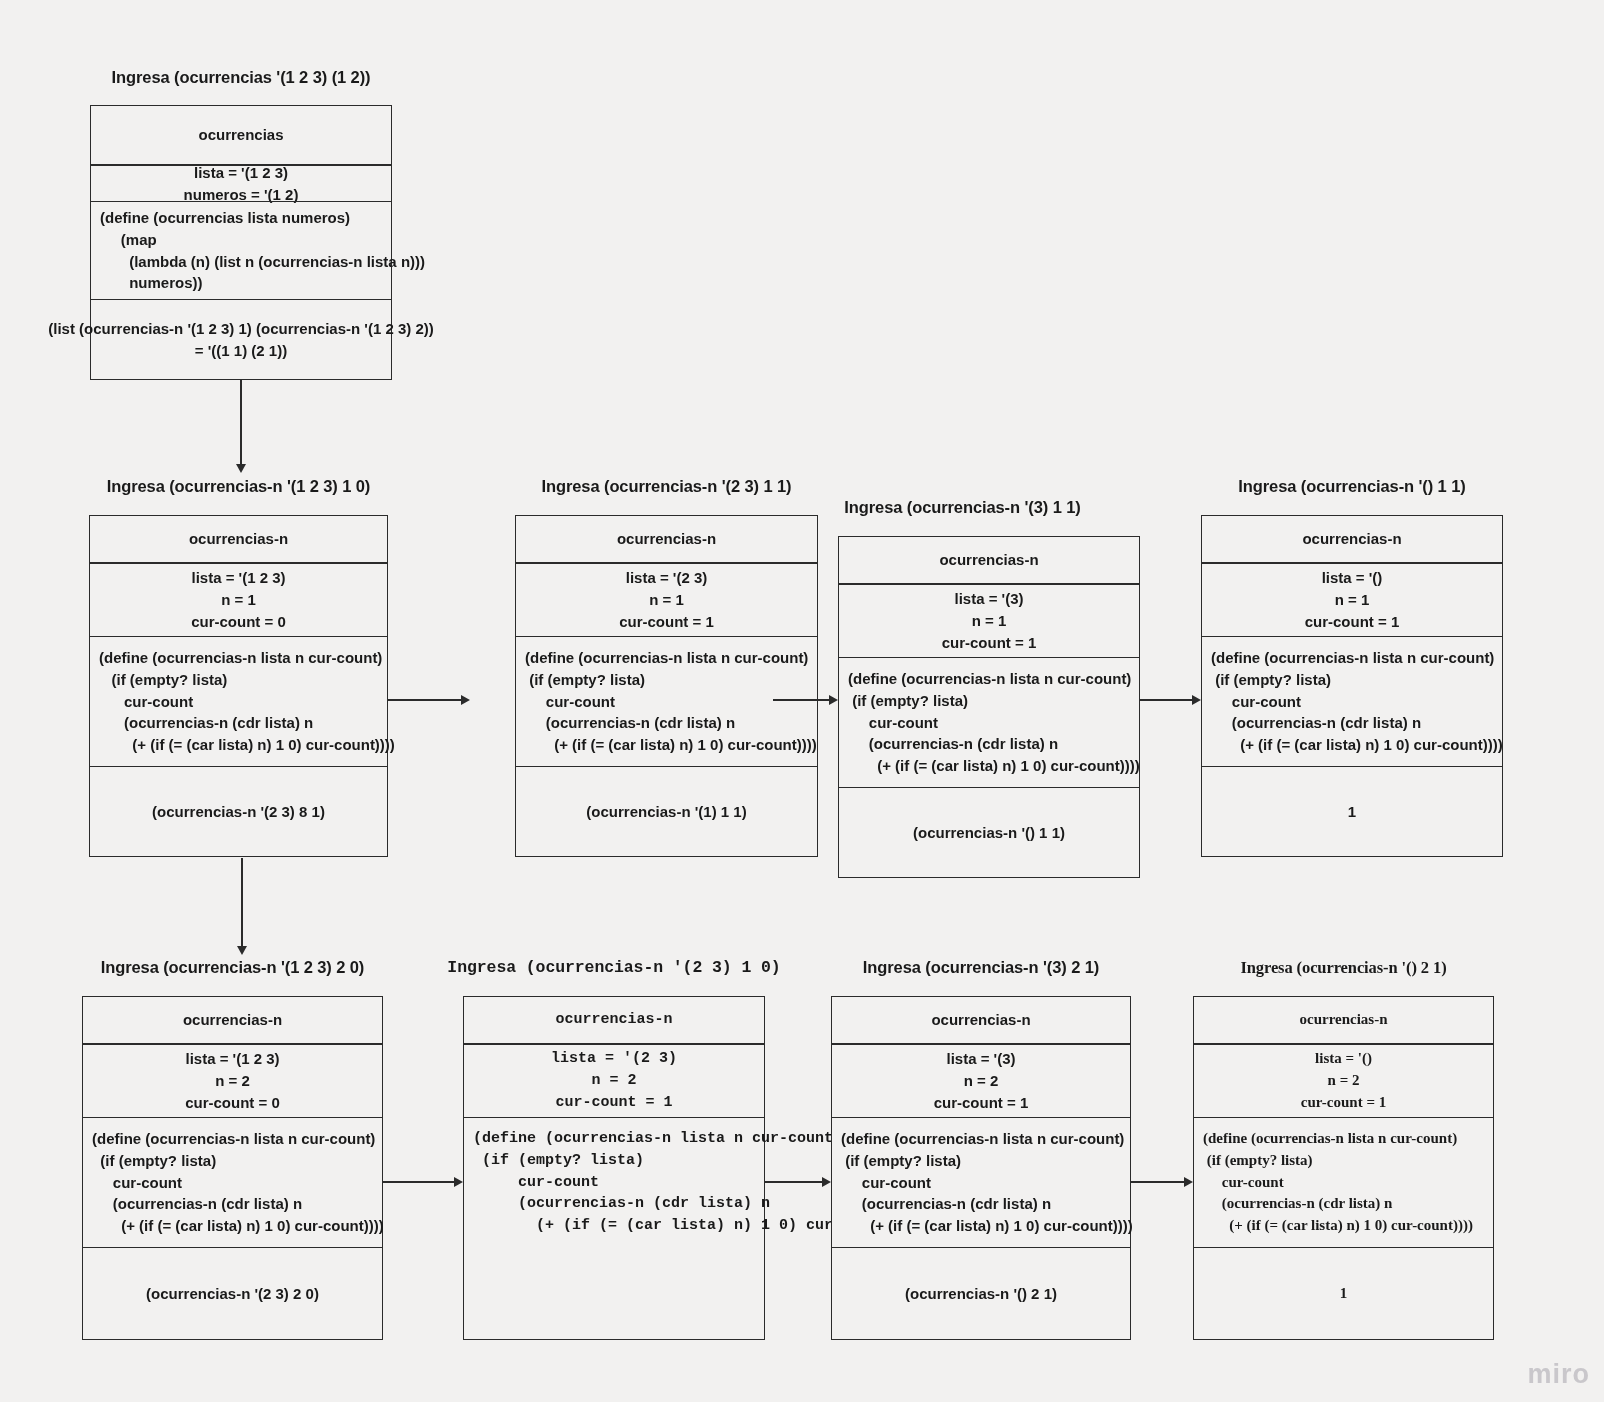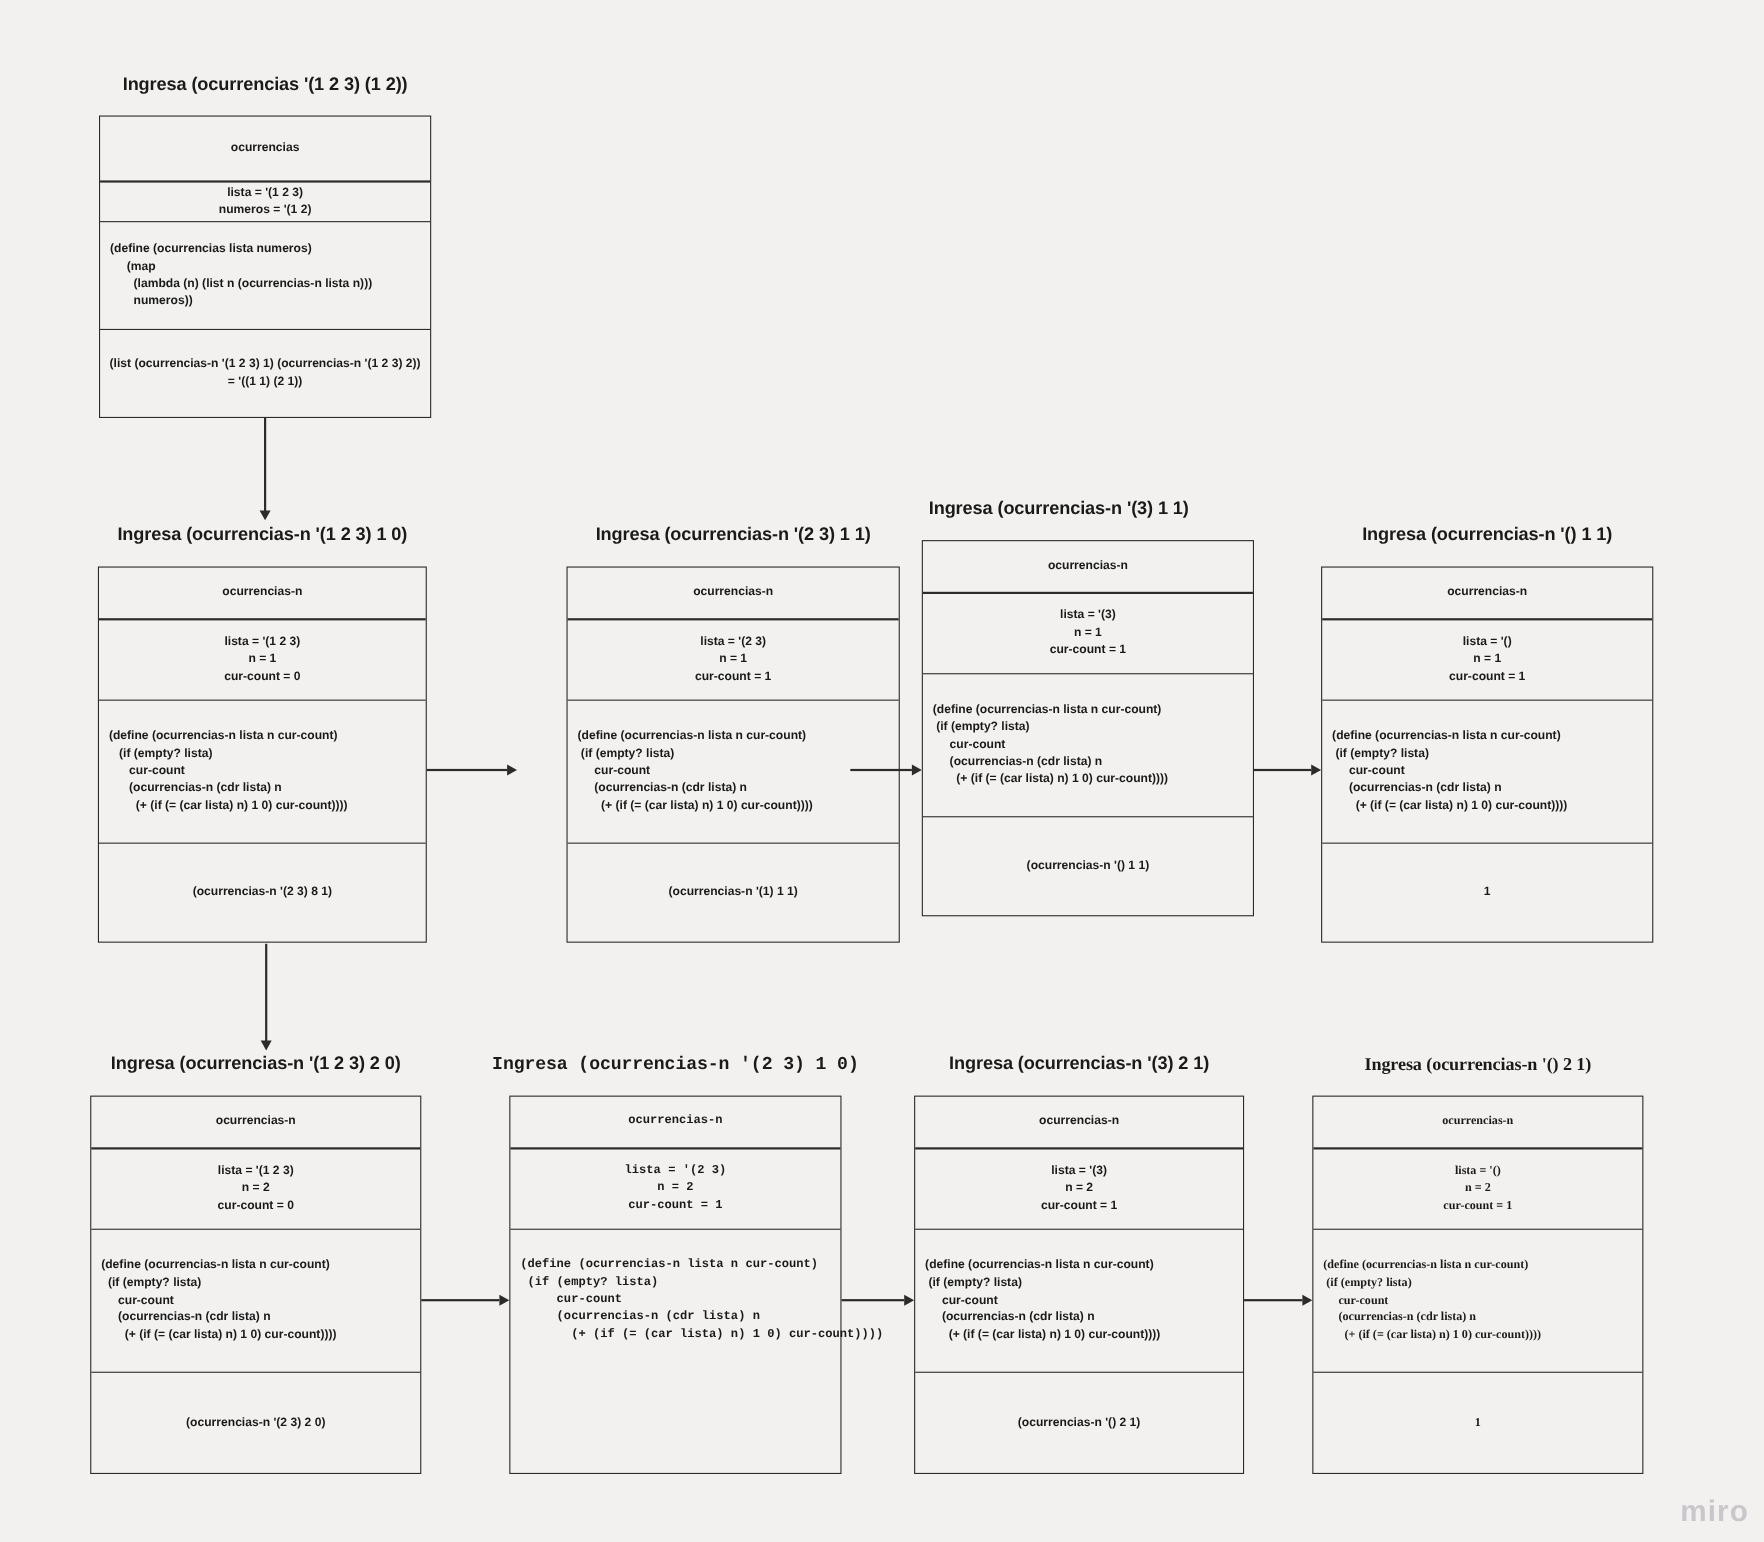--- a/index.html
+++ b/index.html
@@ -44,21 +44,21 @@
     background: #f2f1f0;
     display: flex;
     flex-direction: column;
   }
   .cell {
     box-sizing: border-box;
     display: flex;
     align-items: center;
     justify-content: center;
     text-align: center;
-    font-size: 11px;
+    font-size: 15px;
     font-weight: bold;
     line-height: 1.45;
     padding: 2px 4px;
     color: #1a1a1a;
   }
   .cell.sep-thick {
     border-top: 2.6px solid #2b2b2b;
   }
   .cell.sep-thin {
     border-top: 1.4px solid #2b2b2b;
@@ -162,21 +162,21 @@
      cur-count
      (ocurrencias-n (cdr lista) n
        (+ (if (= (car lista) n) 1 0) cur-count))))</div>
       <div class="cell cell-result sep-thin" style="flex:1;">(ocurrencias-n '(1) 1 1)</div>
     </div>
   </div>
 
   <div class="conn-h" style="left:773px; top:699px; width:56px;"></div>
   <div class="arrow-right" style="left:829px; top:695px;"></div>
 
-  <div class="node" style="left:838px; top:453px; width:249px; height:380px;text-decoration:underline;">
+  <div class="node" style="left:838px; top:498px; width:249px; height:380px;text-decoration:underline;">
     <div class="node-title" style="top:0;">Ingresa (ocurrencias-n '(3) 1 1)</div>
     <div class="frame" style="top:38px; width:302px; height:342px;">
       <div class="cell cell-name" style="height:46px;">ocurrencias-n</div>
       <div class="cell cell-args sep-thick" style="height:74px;">lista = '(3)
 n = 1
 cur-count = 1</div>
       <div class="cell cell-body sep-thin" style="height:130px;">(define (ocurrencias-n lista n cur-count)
  (if (empty? lista)
      cur-count
      (ocurrencias-n (cdr lista) n

